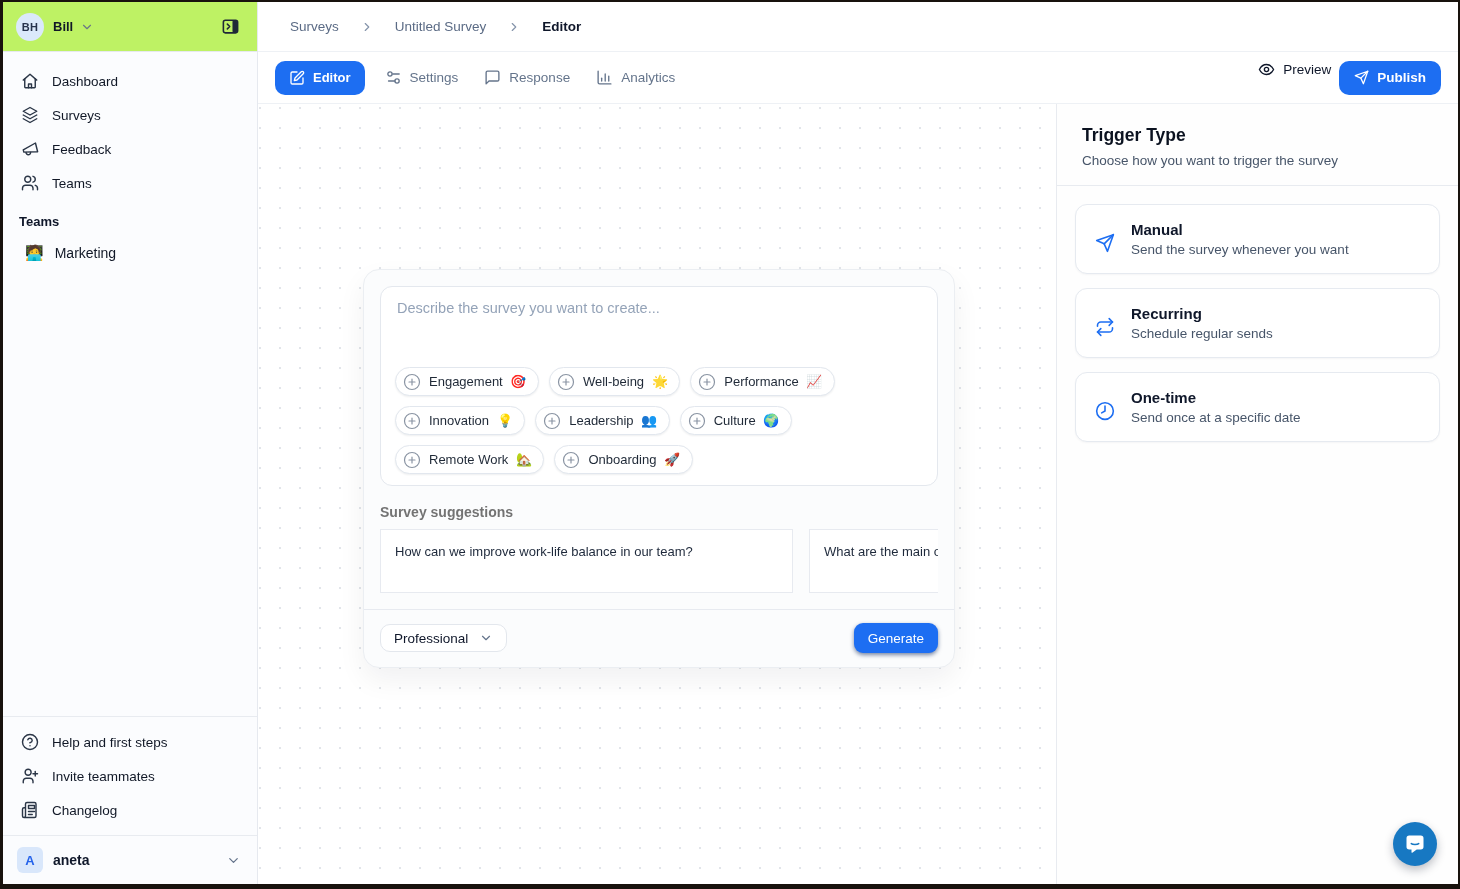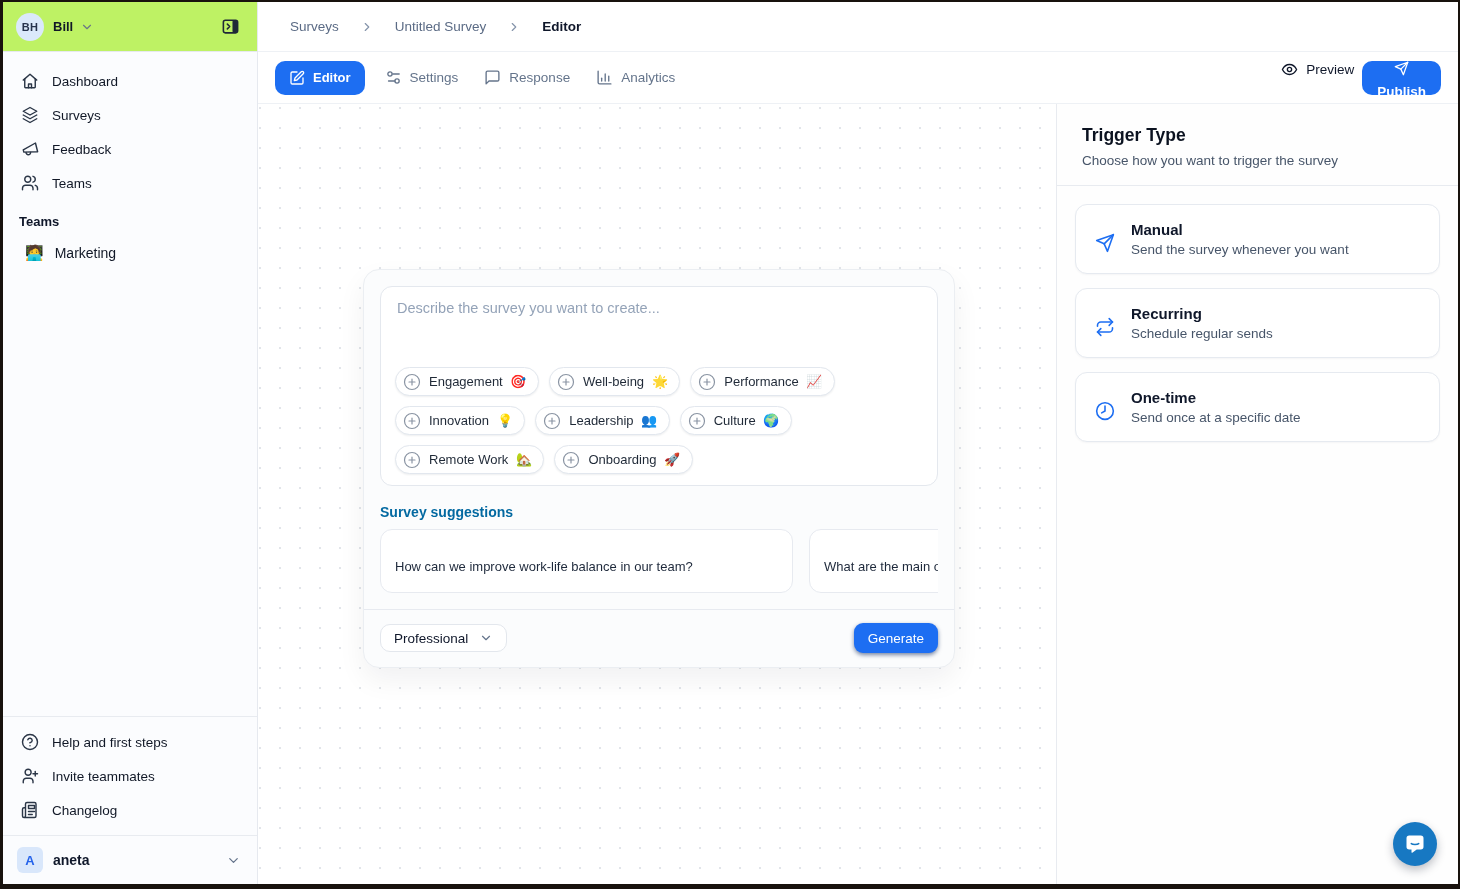--- a/index.html
+++ b/index.html
@@ -41,42 +41,42 @@
   .crumb { font-size:13.5px; color:#5b6b85; cursor:pointer; }
   .crumb-sep { color:#8594ab; }
   .crumb.current { color:#0f172a; font-weight:600; cursor:default; }
 
   .tab-row { height:52px; flex:none; border-bottom:1px solid #eef1f5; display:flex; align-items:center; padding:0 17px; }
   .tab { display:flex; align-items:center; gap:8px; color:#64748b; font-size:13.5px; margin-right:26px; cursor:pointer; }
   .tab.active { background:#1d6ef2; color:#fff; border-radius:10px; height:34px; padding:0 14px; font-weight:600; font-size:13px; margin-right:20px; }
   .tab .icon { color:inherit; }
   .top-actions { margin-left:auto; display:flex; align-items:flex-start; gap:8px; }
   .preview-btn { display:flex; align-items:center; gap:8px; font-size:13.5px; color:#0f172a; cursor:pointer; }
-  .publish-btn { display:flex; align-items:center; gap:8px; background:#1d6ef2; color:#fff; font-size:13.5px; font-weight:600; height:34px; padding:0 15px; border-radius:10px; border:none; cursor:pointer;flex-direction:column; }
+  .publish-btn { display:flex; align-items:center; gap:8px; background:#1d6ef2; color:#fff; font-size:13.5px; font-weight:600; height:34px; padding:0 15px; border-radius:10px; border:none; cursor:pointer; }
 
   
   .content { flex:1; display:flex; min-height:0; }
   .canvas { flex:1; position:relative; background:#fff;
     background-image: radial-gradient(circle, #e2e5ea 1.4px, transparent 1.5px);
     background-size: 20px 20px; background-position: 12px 14px;
     border-right:1px solid #e8ebf0; overflow:hidden; }
 
   .composer-card { position:absolute; left:105px; top:165px; width:592px; background:#fbfcfd; border:1px solid #ebeef2; border-radius:16px; box-shadow:0 12px 28px rgba(15,23,42,.06); }
   .prompt-box { margin:16px; height:200px; background:#fff; border:1px solid #e4e8ee; border-radius:12px; position:relative; }
   .prompt-input { position:absolute; inset:0; width:100%; border:none; outline:none; resize:none; background:transparent; padding:13px 16px; font-family:"Liberation Sans", sans-serif; font-size:14.5px; color:#1e293b; }
   .prompt-input::placeholder { color:#94a3b8; opacity:1; }
   .topics { position:absolute; left:14px; right:14px; bottom:11px; display:flex; flex-wrap:wrap; gap:10px;text-align:right; }
   .topic-pill { height:29px; display:flex; align-items:center; gap:8px; padding:0 11px 0 7px; background:#fff; border:1px solid #e2e7ee; border-radius:15px; box-shadow:0 1px 2px rgba(15,23,42,.07); cursor:pointer; }
   .topic-pill .icon { color:#8a94a3; }
   .topic-label { font-size:13px; color:#1f2937; }
   .topic-emoji { font-size:13px; }
 
-  .suggestions-title { margin:18px 16px 9px; font-size:14px; font-weight:600; color:#0369a1; }
+  .suggestions-title { margin:18px 16px 9px; font-size:14px; font-weight:600; color:#737373; }
   .suggestions-row { margin:0 16px; display:flex; gap:16px; overflow:hidden; }
-  .suggestion-card { flex:0 0 413px; height:64px; background:#fff; border:1px solid #e7eaf0; border-radius:12px; padding:29px 14px; font-size:13px; color:#1e293b; cursor:pointer; }
+  .suggestion-card { flex:0 0 413px; height:64px; background:#fff; border:1px solid #e7eaf0; border-radius:0; padding:14px 14px; font-size:13px; color:#1e293b; cursor:pointer; }
   .composer-divider { border-top:1px solid #e7eaf0; margin-top:16px; }
   .composer-footer { padding:13px 16px 14px; display:flex; align-items:center; justify-content:space-between; }
   .tone-select { height:28px; display:flex; align-items:center; gap:11px; padding:0 13px; background:#fff; border:1px solid #e3e7ed; border-radius:10px; cursor:pointer; }
   .tone-label { font-size:13.5px; font-weight:500; color:#0f172a; }
   .tone-select .chev { color:#64748b; }
   .generate-btn { height:30px; padding:0 14px; background:#1d6ef2; color:#fff; border:none; border-radius:9px; font-family:"Liberation Sans", sans-serif; font-size:13.5px; font-weight:400; cursor:pointer; box-shadow:0 2px 4px rgba(10,35,90,.55); }
 
   
   .trigger-panel { width:401px; flex:none; background:#fefefe; display:flex; flex-direction:column; }
   .trigger-header { padding:21px 25px 17px; border-bottom:1px solid #e8ebf0; }

